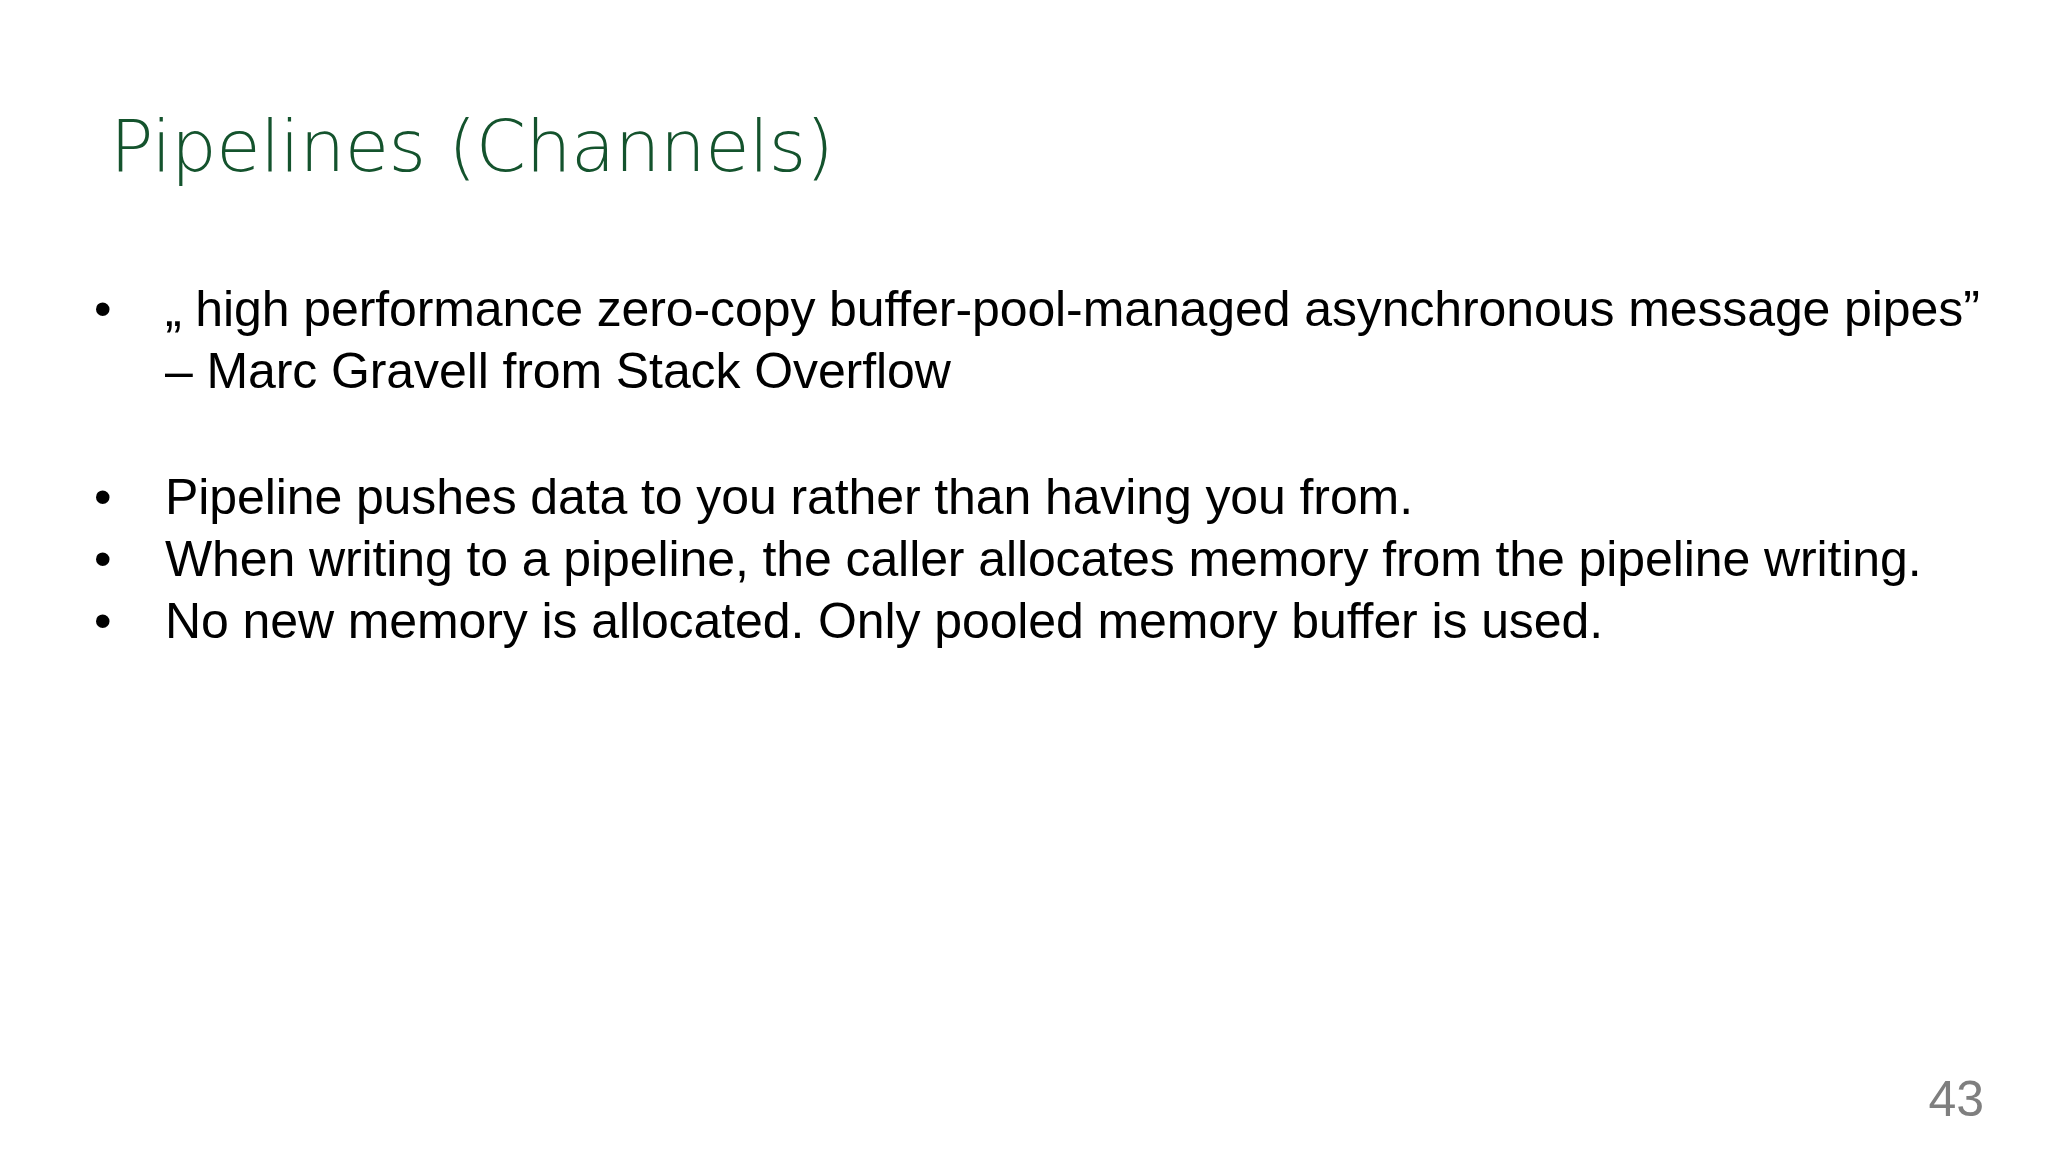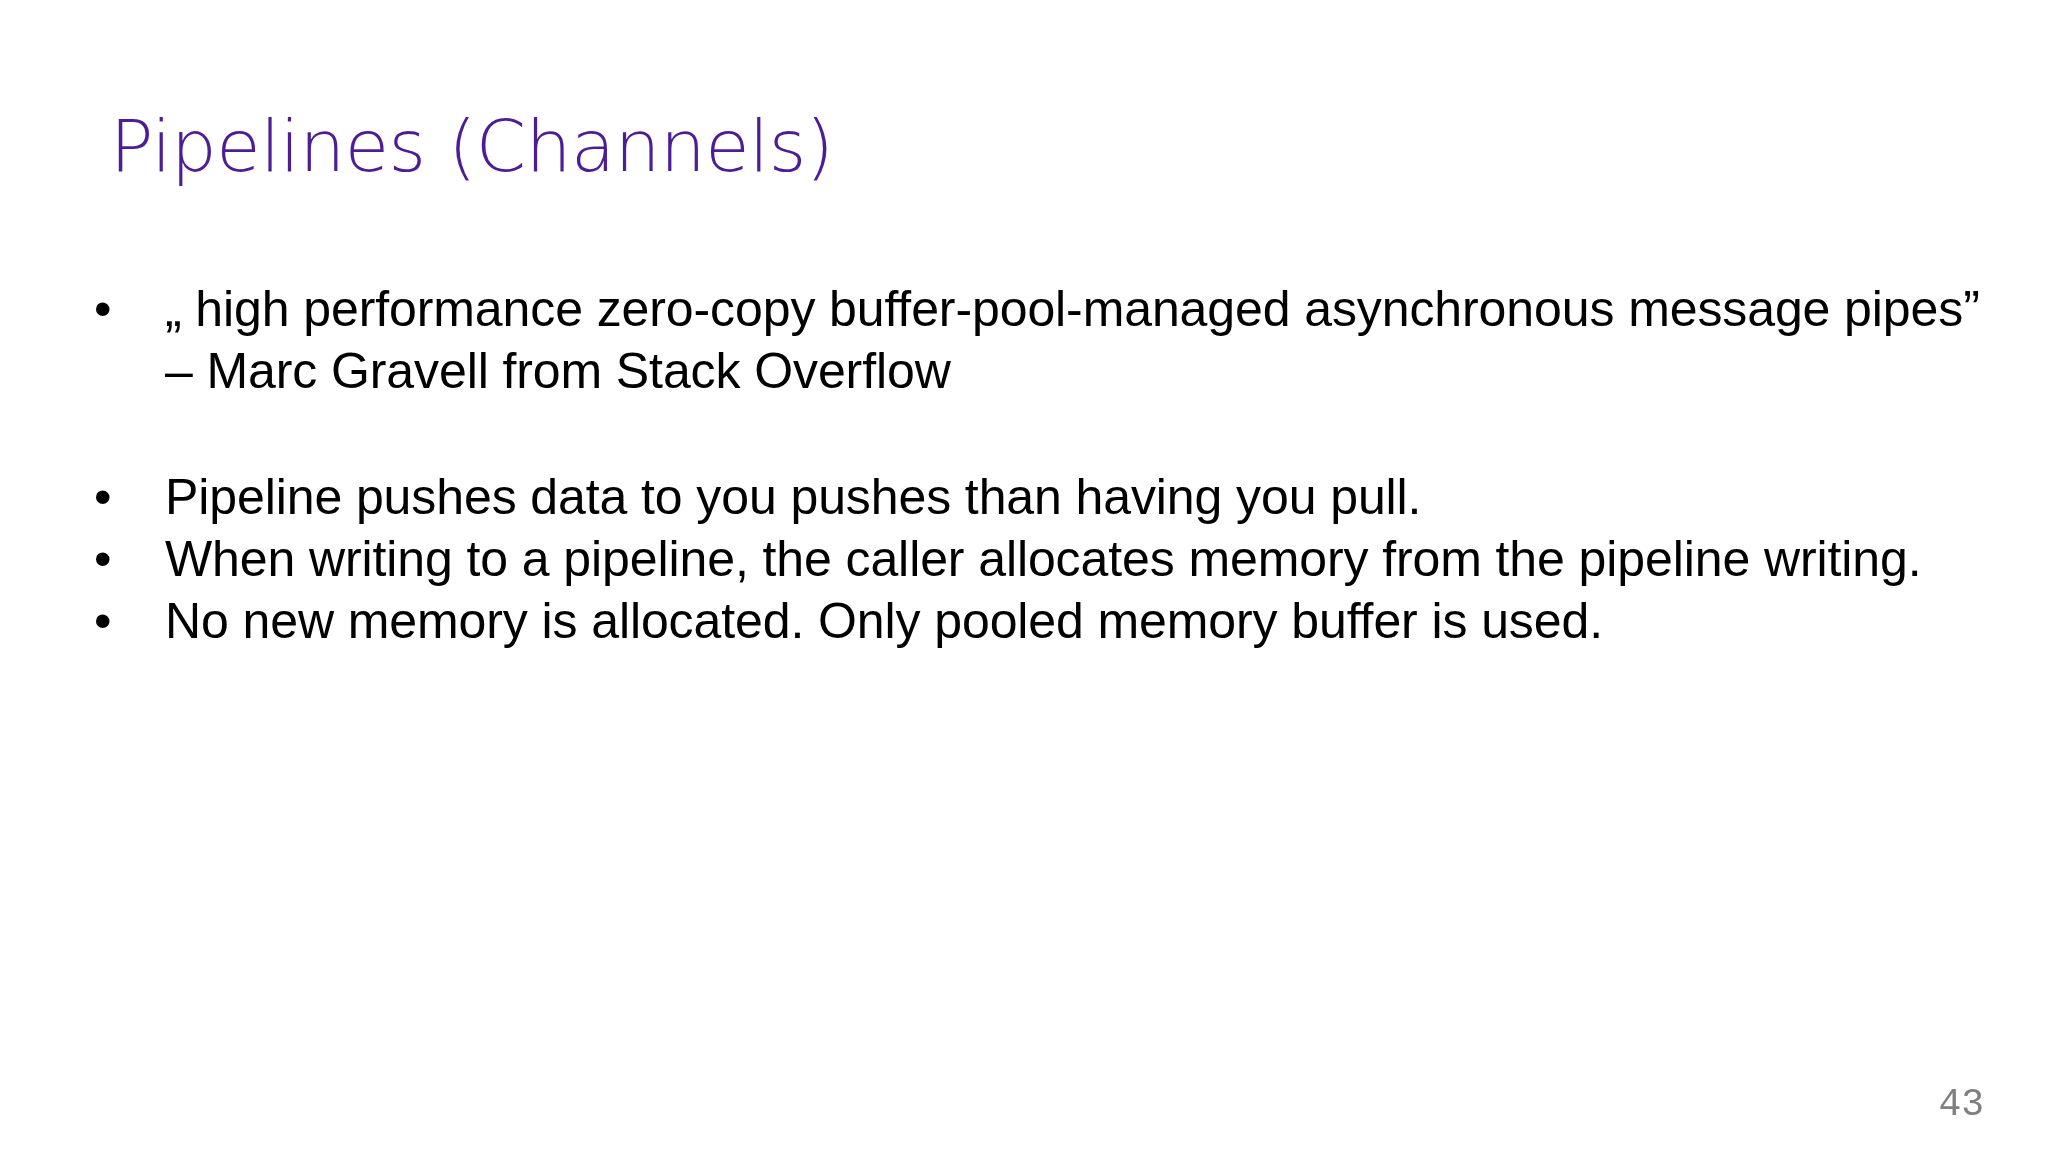--- a/index.html
+++ b/index.html
@@ -26,21 +26,21 @@
     width: 1800px;
     height: 110px;
   }
 
   #slide-title {
     margin: 0;
     font-family: "DejaVu Sans", "Liberation Sans", sans-serif;
     font-weight: 300;
     font-size: 72px;
     line-height: 1.08;
-    color: #4c1d95;
+    color: #14532d;
     letter-spacing: -0.4px;
     white-space: nowrap;
   }
 
   
   #body-block {
     position: absolute;
     left: 84px;
     top: 278px;
     width: 1900px;
@@ -85,22 +85,22 @@
   
   .group-gap {
     height: 64px;
   }
 
   
   #page-number {
     position: absolute;
     right: 64px;
     bottom: 28px;
-    font-family: Liberation Mono, monospace;
-    font-size: 38px;
+    font-family: Liberation Sans, sans-serif;
+    font-size: 50px;
     font-weight: 400;
     color: #7f7f7f;
     line-height: 1;
   }
 </style>
 </head>
 <body>
 
 <div id="slide">
 
@@ -115,21 +115,21 @@
         <span class="bullet-mark">•</span>
         <span class="bullet-text">„ high performance zero-copy buffer-pool-managed asynchronous message pipes” – Marc Gravell from Stack Overflow</span>
       </li>
     </ul>
 
     <div class="group-gap"></div>
 
     <ul class="bullet-group">
       <li class="bullet-item">
         <span class="bullet-mark">•</span>
-        <span class="bullet-text">Pipeline pushes data to you pushes than having you pull.</span>
+        <span class="bullet-text">Pipeline pushes data to you rather than having you from.</span>
       </li>
       <li class="bullet-item">
         <span class="bullet-mark">•</span>
         <span class="bullet-text">When writing to a pipeline, the caller allocates memory from the pipeline writing.</span>
       </li>
       <li class="bullet-item">
         <span class="bullet-mark">•</span>
         <span class="bullet-text">No new memory is allocated. Only pooled memory buffer is used.</span>
       </li>
     </ul>

